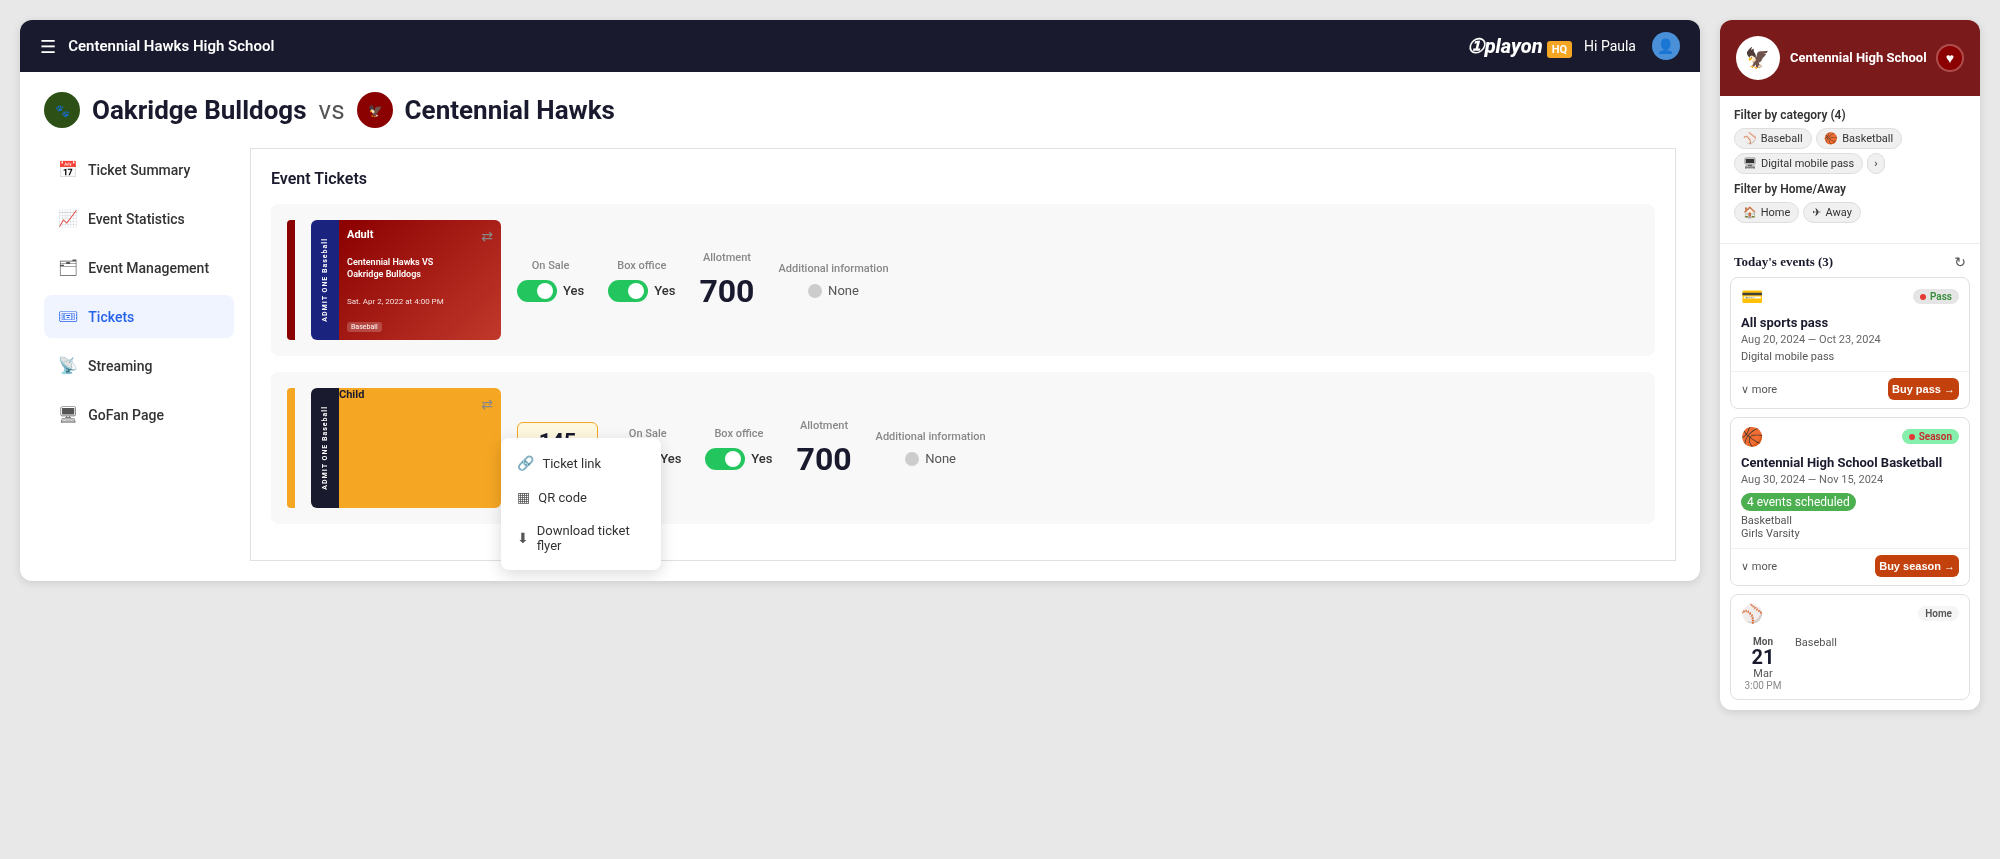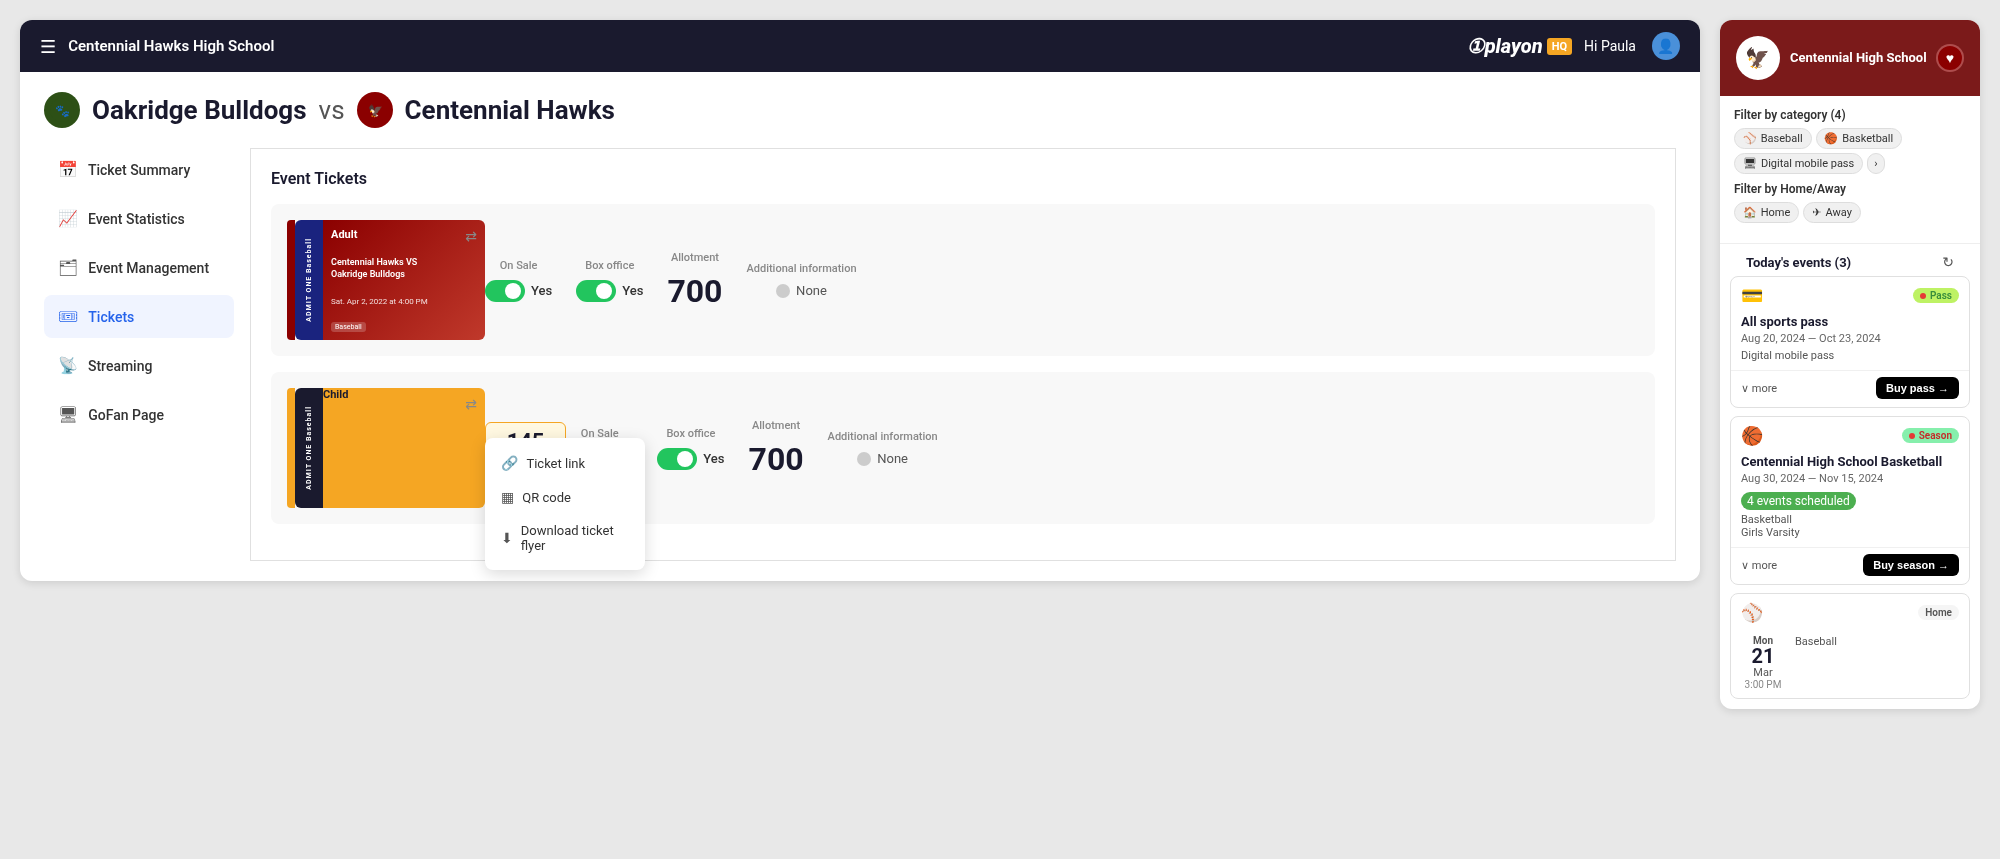--- a/index.html
+++ b/index.html
@@ -33,21 +33,21 @@
     }
     .hamburger-icon { color: #fff; font-size: 18px; cursor: pointer; }
     .nav-title {
       color: #fff;
       font-size: 15px;
       font-weight: 600;
       flex: 1;
     }
     .playon-logo {
       display: flex;
-      align-items: center;
+      align-items: flex-end;
       gap: 4px;
     }
     .playon-text {
       color: #fff;
       font-size: 20px;
       font-weight: 800;
       font-style: italic;
     }
     .playon-hq {
       background: #f5a623;
@@ -160,20 +160,21 @@
     .ticket-card {
       background: #f8f8f8;
       border-radius: 8px;
       margin-bottom: 16px;
       overflow: visible;
       position: relative;
     }
     .ticket-card-inner {
       display: flex;
       align-items: center;
+      gap: 16px;
       padding: 16px;
     }
 
     
     .ticket-visual {
       width: 190px;
       height: 120px;
       flex-shrink: 0;
       position: relative;
       border-radius: 6px;
@@ -456,23 +457,24 @@
       border: 1px solid #ddd;
       border-radius: 20px;
       padding: 3px 6px;
       font-size: 11px;
       color: #333;
     }
 
     
     .todays-events-header {
       display: flex;
-      align-items: flex-end;
+      align-items: flex-start;
       justify-content: space-between;
-      padding: 10px 26px 6px;
+      padding: 10px 14px 6px;
+      font-family: Liberation Serif, serif;
     }
     .todays-events-title {
       font-size: 13px;
       font-weight: 700;
       color: #1a1a2e;
     }
     .refresh-icon { color: #555; font-size: 14px; cursor: pointer; }
 
     
     .event-cards {
@@ -495,21 +497,21 @@
     .event-card-type-icon { font-size: 18px; }
     .event-card-badge {
       font-size: 10px;
       font-weight: 600;
       padding: 2px 7px;
       border-radius: 10px;
       display: flex;
       align-items: center;
       gap: 4px;
     }
-    .badge-pass { background: #bef264; color: #388e3c; align-items: center; }
+    .badge-pass { background: #e5e5e5; color: #388e3c; align-items: center; }
     .badge-season { background: #86efac; color: #c62828; }
     .badge-home { background: #f5f5f5; color: #555; }
     .badge-dot { width: 6px; height: 6px; border-radius: 50%; }
     .badge-dot-pass { background: #e53935; }
     .badge-dot-season { background: #e53935; }
 
     .event-card-body { padding: 4px 10px 8px; }
     .event-card-title {
       font-size: 13px;
       font-weight: 700;
@@ -538,25 +540,25 @@
 
     .event-card-footer {
       display: flex;
       align-items: center;
       justify-content: space-between;
       padding: 6px 10px 8px;
       border-top: 1px solid #f0f0f0;
     }
     .more-link { font-size: 11px; color: #555; cursor: pointer; }
     .buy-btn {
-      background: #000000;
+      background: #c2410c;
       color: #fff;
       font-size: 11px;
       font-weight: 600;
-      padding: 5px 10px;
+      padding: 5px 4px;
       border-radius: 6px;
       cursor: pointer;
       border: none;
       display: flex;
       align-items: center;
       gap: 4px;
       text-align: center;
     }
 
     

